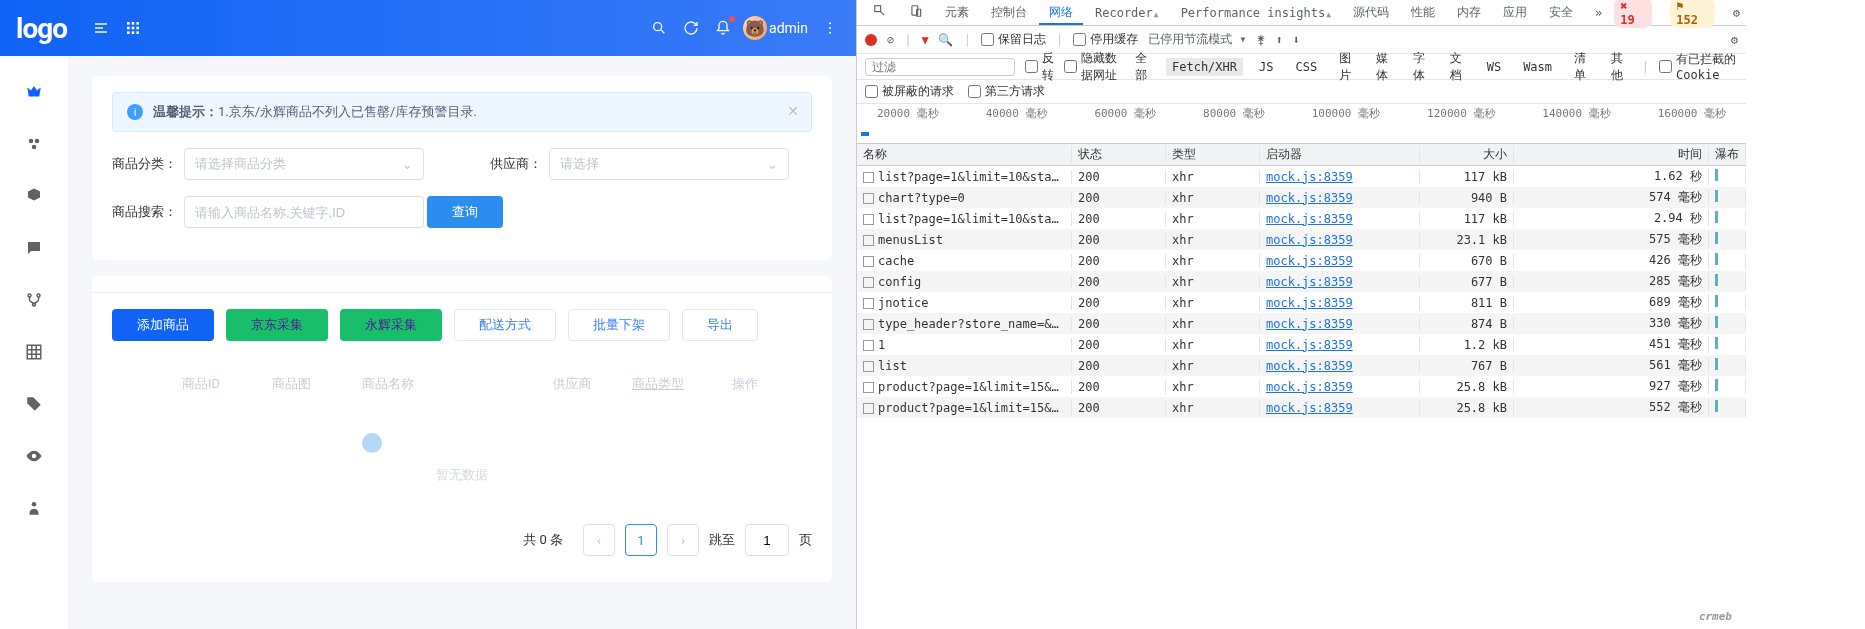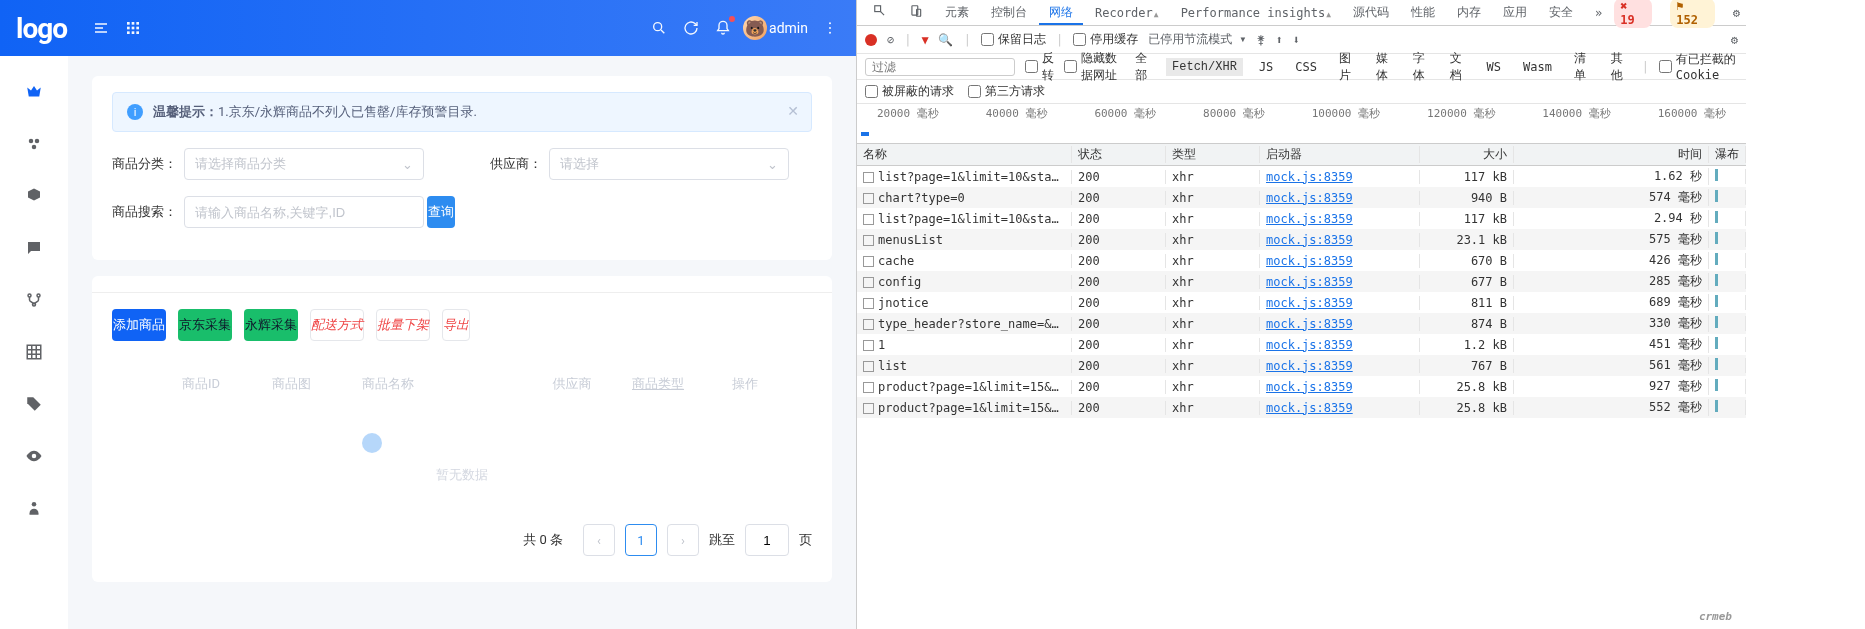--- a/index.html
+++ b/index.html
@@ -30,25 +30,25 @@
     .alert-close { position:absolute; right:12px; top:10px; color:#b5c0d4; cursor:pointer; font-size:14px;}
     
     .filter-row { display:flex; align-items:center; margin-bottom: 16px; gap: 3px; }
     .lbl { font-size: 13px; color:#333; white-space:nowrap; margin-right:4px;}
     .select,.input { border:1px solid #dcdfe6; border-radius:4px; height:32px; padding:0 10px; font-size:13px; color:#333; background:#fff; display:flex;align-items:center;position:relative;}
     .select { justify-content:space-between; }
     .select-placeholder { color:#c0c4cc; }
     .select .chevron { color:#c0c4cc; margin-left:auto; }
     .input input { border:none; outline:none; width:100%; font-size:13px; background:transparent;}
     .input input::placeholder { color:#c0c4cc; }
-    .btn { height:32px; padding:0 0; border-radius:4px; font-size:13px; cursor:pointer; border:1px solid transparent; display:inline-flex;align-items:center;justify-content:center;}
+    .btn { height:32px; padding:0 24px; border-radius:4px; font-size:13px; cursor:pointer; border:1px solid transparent; display:inline-flex;align-items:center;justify-content:center;}
     .btn-primary { background:#2d8cf0; color:#fff; }
     .btn-primary2 { background:#1063f5; color:#fff; }
-    .btn-green { background:#19be6b;color:#0f172a; }
-    .btn-plain { background:#fff;color:#ef4444;border-color:#e5e7eb;font-style:italic; }
+    .btn-green { background:#19be6b;color:#4c1d95; }
+    .btn-plain { background:#fff;color:#3b82f6;border-color:#e5e7eb; }
     
     .toolbar{ display:flex; gap:12px; margin-bottom:24px;}
     .divider { height:1px;background:#eee;margin:0 -20px 16px;}
     
     .table-header{ display:flex; padding: 10px 0; color:#c8cdd7; font-size:13px; }
     .col1{width:70px;text-align:center;} .col2{width:90px;} .col3{width:90px;} .col4{width:150px;} .col5{width:120px;text-align:center;} .col6{width:100px;text-decoration:underline;} .col7{width:80px;}
     .empty { text-align:center; padding:30px 0; color:#d3d7e0; font-size:13px; position:relative;}
     .empty .dot{ width:20px;height:20px;border-radius:50%;background:rgba(45,140,240,.35);display:inline-block;margin-bottom:10px; margin-left:-180px;}
     
     .pagination{ display:flex; align-items:center; justify-content:flex-end; padding:10px 0; gap:10px; font-size:13px;color:#333;}
@@ -73,21 +73,21 @@
     .dt-funnel{ color:#d93025;}
     .dt-search-ico{ color:#5f6368;}
     .dt-chk{ display:flex;align-items:center;gap:4px;color:#333;}
     .dt-chk input{margin:0;}
     .dt-gear{ margin-left:auto;color:#5f6368;}
     .dt-dd{ color:#5f6368;}
     
     .dt-filterbar{ display:flex;align-items:center;height:26px;padding:0 8px;gap:10px;border-bottom:1px solid #e5e5e5;}
     .dt-filter-input{ border:1px solid #ccc;border-radius:3px;padding:1px 6px;width:150px;font-size:12px;height:18px;}
     .dt-type{ color:#333; padding:2px 6px; cursor:pointer;}
-    .dt-type.active{ background:#e9e9e9; border-radius:0;font-family:Liberation Mono, monospace;}
+    .dt-type.active{ background:#e9e9e9; border-radius:0;}
     
     .dt-hidebar{ display:flex;align-items:center;height:24px;padding:0 8px;gap:14px;border-bottom:1px solid #e5e5e5;}
     
     .dt-ruler{ height:40px;border-bottom:1px solid #ccc; position:relative; overflow:hidden;}
     .dt-ruler-labels{position:absolute;top:2px;left:0;right:0;display:flex;justify-content:space-between;padding:0 20px;color:#777;font-size:11px;}
     .dt-ruler-track{position:absolute;left:4px;top:28px;height:4px;width:8px;background:#1a73e8;}
     
     .dt-grid{ flex:1; overflow:auto; position:relative;}
     .dt-head{ display:flex; height:22px; align-items:center; border-bottom:1px solid #ccc; background:#f1f3f4; position:sticky; top:0;}
     .dt-head > div, .dt-row > div{ padding:0 6px; border-right:1px solid #e5e5e5; overflow:hidden; white-space:nowrap; text-overflow:ellipsis;}

